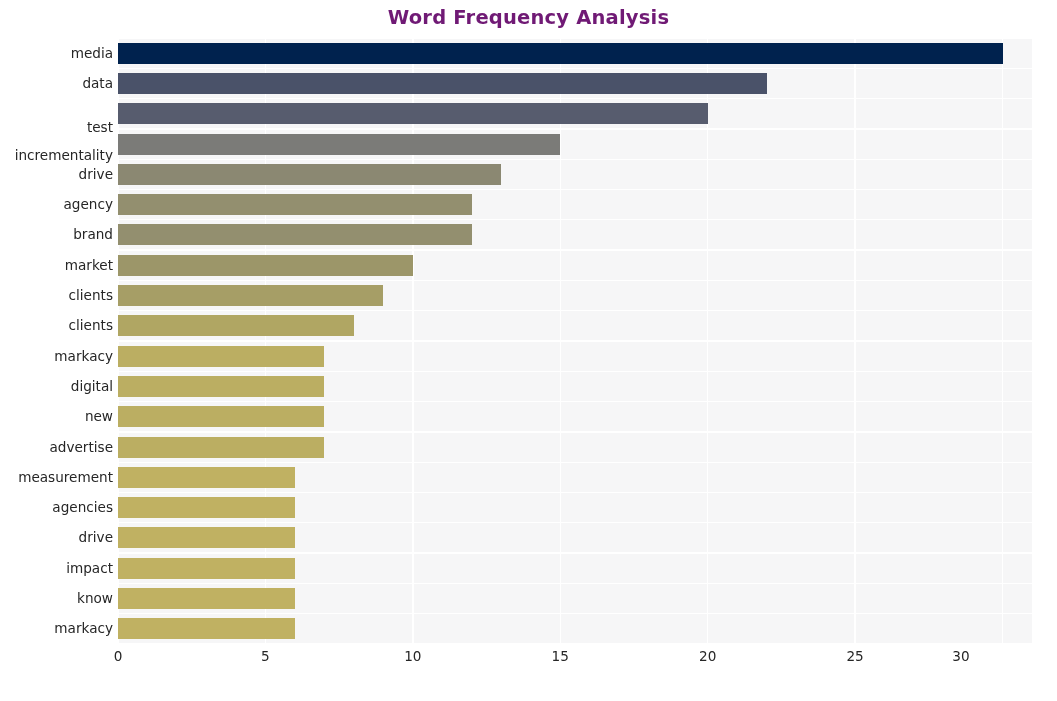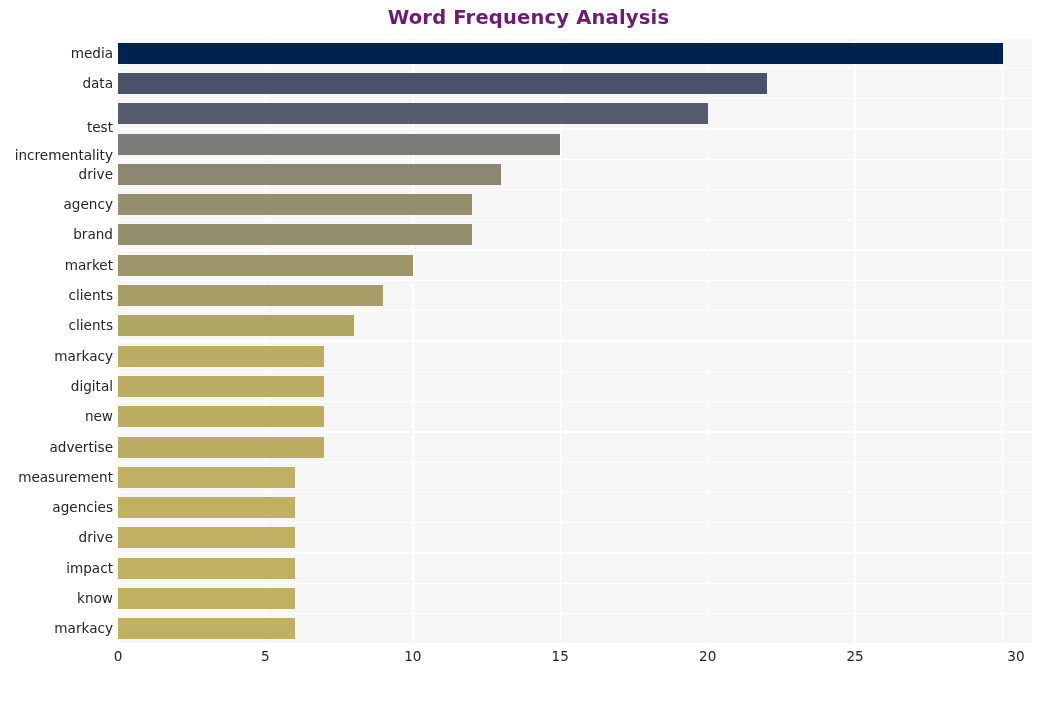--- a/index.html
+++ b/index.html
@@ -205,16 +205,16 @@
       <div class="ytick" style="top: 553.05px;">know</div>
       <div class="ytick" style="top: 583.35px;">markacy</div>
     </div>
   <div id="xlabels">
       <div class="xtick" style="left: 0px;">0</div>
       <div class="xtick" style="left: 147.419px;">5</div>
       <div class="xtick" style="left: 294.839px;">10</div>
       <div class="xtick" style="left: 442.258px;">15</div>
       <div class="xtick" style="left: 589.677px;">20</div>
       <div class="xtick" style="left: 737.097px;">25</div>
-      <div class="xtick" style="left: 898px;">30</div>
+      <div class="xtick" style="left: 843px;">30</div>
     </div>
 
 </div>
 
 </body></html>

